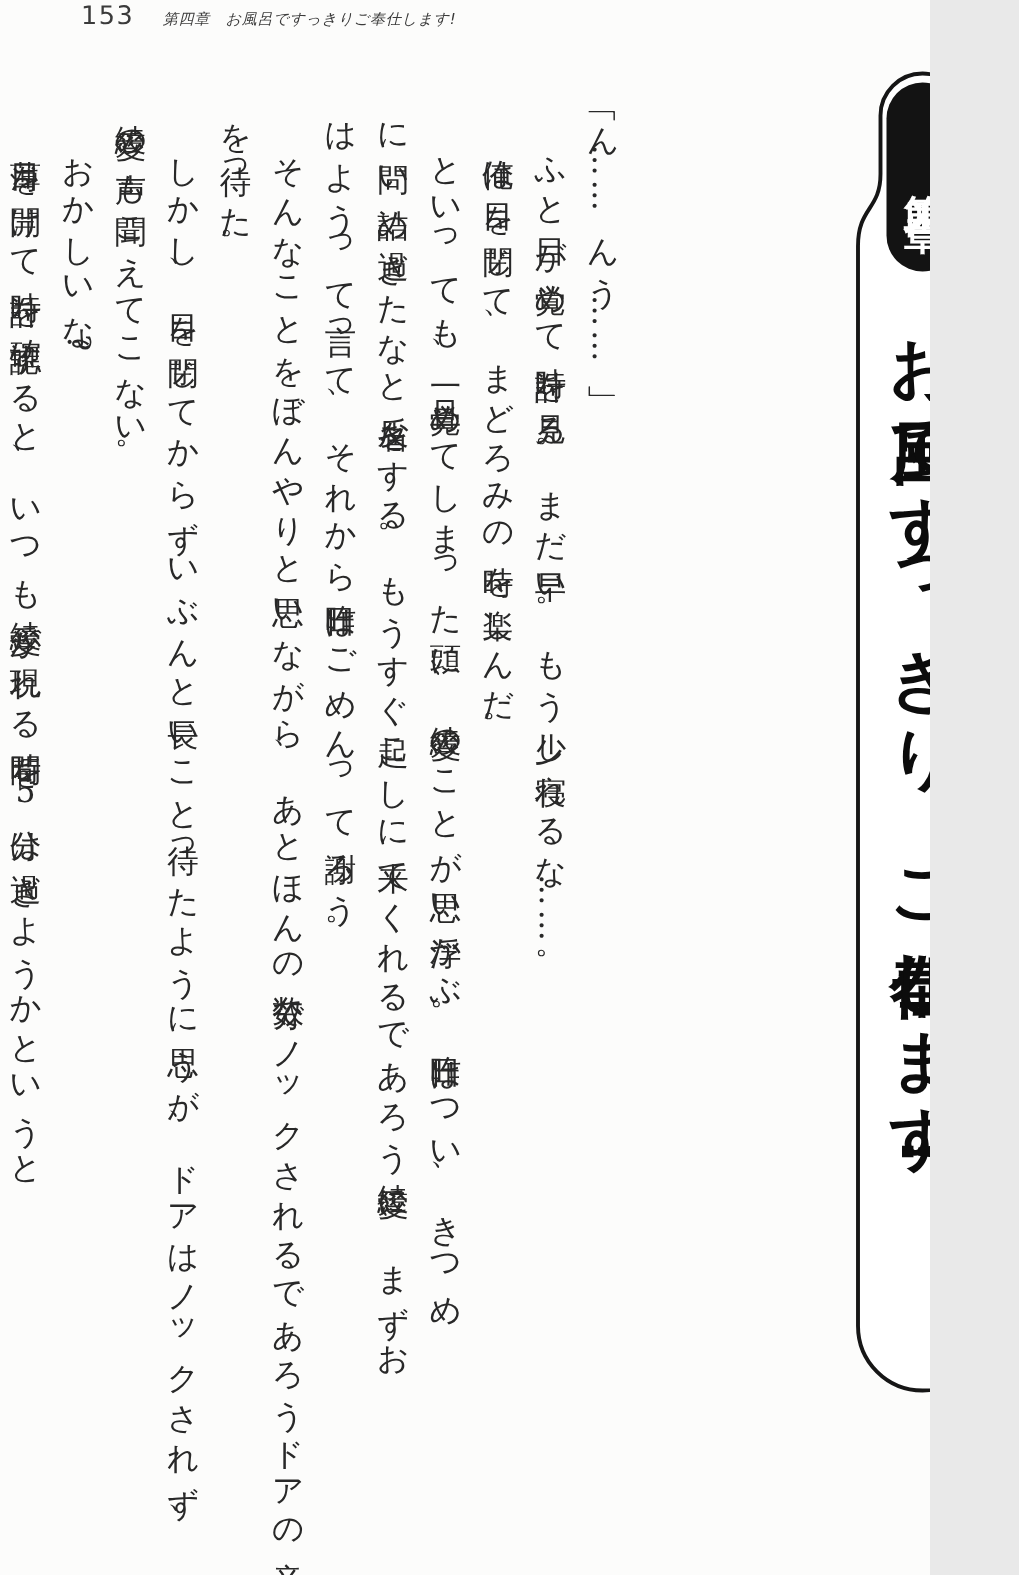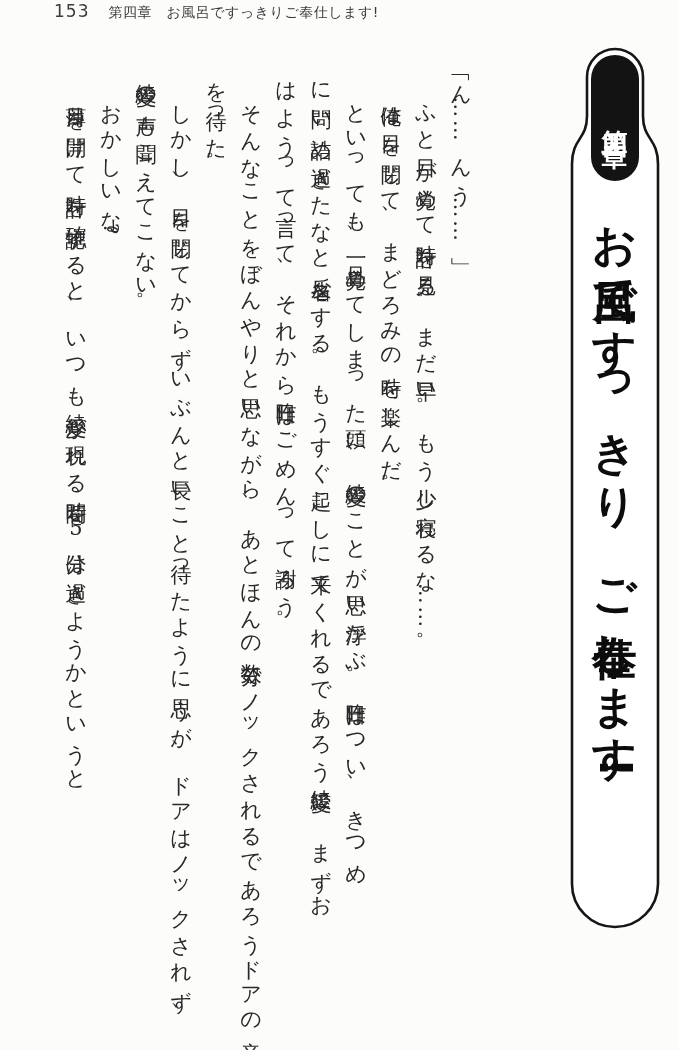--- a/index.html
+++ b/index.html
@@ -1,37 +1,37 @@
 <!DOCTYPE html>
 <html><head>
 <meta charset="utf-8">
 <style>
   * { margin: 0; padding: 0; box-sizing: border-box; }
   html, body { background: #e9e9e9; }
   .page {
     position: relative;
-    width: 679px;
+    width: 620px;
     height: 1050px;
     background: #fcfcfb;
     overflow: hidden;
     font-family: "DejaVu Serif", "Liberation Serif", serif;
   }
   
   .header {
     position: absolute;
     top: 1px;
     left: 54px;
     display: flex;
     align-items: baseline;
     gap: 19px;
     color: #3b3b3b;
     font-family: "DejaVu Sans", "Liberation Sans", sans-serif;
   }
   .page-num { font-size: 17px; letter-spacing: 1px; }
-  .running-title { font-size: 14px; letter-spacing: 0.5px; }
+  .running-title { font-size: 10px; letter-spacing: 0.5px; font-style: italic; }
 
   
   .capsule {
     position: absolute;
     left: 569px;
     top: 44px;
     width: 92px;
     height: 892px;
   }
   .capsule svg { position: absolute; inset: 0; display: block; }

